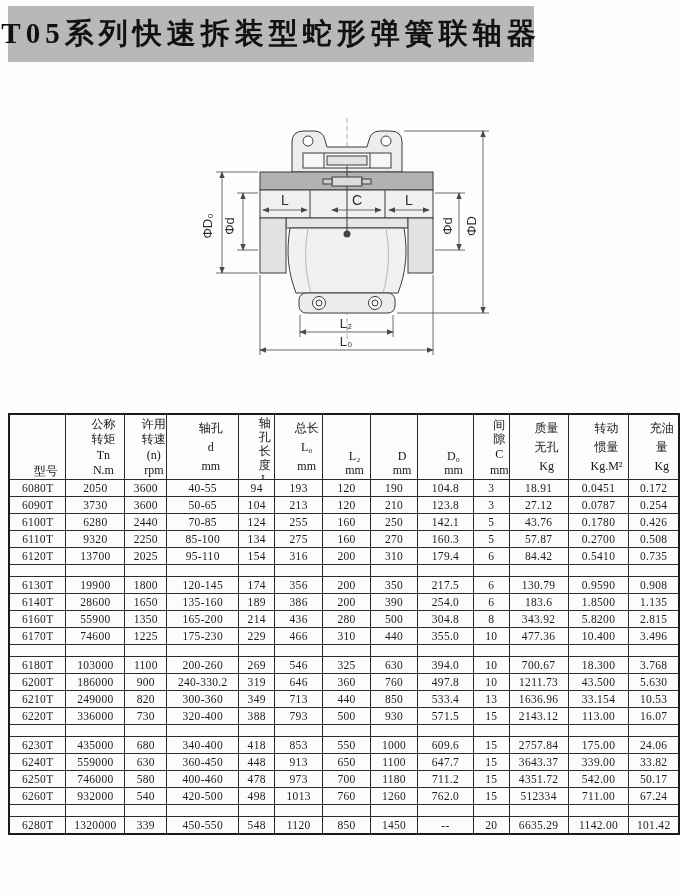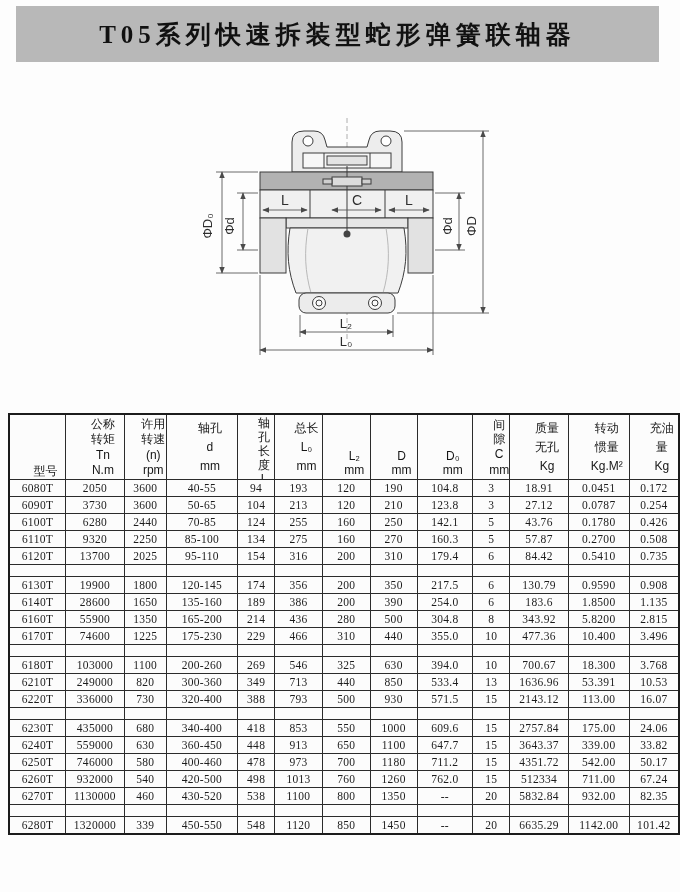--- a/index.html
+++ b/index.html
@@ -1,27 +1,27 @@
 <!DOCTYPE html>
 <html><head>
 <meta charset="utf-8">
 <style>
   html,body{margin:0;padding:0;background:#ffffff;}
   .page{position:relative;width:680px;height:892px;background:#fdfdfd;overflow:hidden;
         font-family:"Liberation Sans",sans-serif;}
-  .title-banner{position:absolute;left:16px;top:6px;width:643px;height:56px;background:#b8b8b8;
+  .title-banner{position:absolute;left:8px;top:6px;width:526px;height:56px;background:#b8b8b8;
         color:#111;display:flex;align-items:center;justify-content:center;
         font-family:"Liberation Serif","DejaVu Serif",serif;font-weight:bold;
-        font-size:25px;letter-spacing:5px;white-space:nowrap;}
+        font-size:29px;letter-spacing:5px;white-space:nowrap;}
   .drawing{position:absolute;left:166px;top:92px;width:348px;height:300px;}
   table.spec{position:absolute;left:8px;top:413px;border-collapse:collapse;table-layout:fixed;
         border:2px solid #1c1c1c;background:#fcfcfc;
         font-family:"Liberation Serif","DejaVu Serif",serif;color:#1c1c1c;}
   table.spec th,table.spec td{border:1px solid #2b2b2b;padding:0;text-align:center;overflow:hidden;}
-  table.spec thead th{height:64px;font-family:Liberation Sans, sans-serif;
+  table.spec thead th{height:64px;font-family:Liberation Serif, serif;
         font-size:12px;font-weight:normal;color:#161616;padding-left:16px;}
   .hwrap{display:flex;flex-direction:column;align-items:center;height:62px;line-height:14px;}
   .hwrap.vc{justify-content:flex-end;}
   .hwrap.vb{justify-content:flex-end;padding-bottom:2px;}
   .hwrap.ve{justify-content:space-evenly;}
   table.spec tbody td{height:16px;line-height:16px;font-size:11.5px;letter-spacing:0.3px;}
   table.spec tbody tr.sep td{height:11px;line-height:11px;}
   svg text{font-family:"Liberation Sans","DejaVu Sans",sans-serif;}
 </style>
 </head>
@@ -393,32 +393,47 @@
           <td>546</td>
           <td>325</td>
           <td>630</td>
           <td>394.0</td>
           <td>10</td>
           <td>700.67</td>
           <td>18.300</td>
           <td>3.768</td>
         </tr>
         <tr>
+          <td>6200T</td>
+          <td>186000</td>
+          <td>900</td>
+          <td>240-330.2</td>
+          <td>319</td>
+          <td>646</td>
+          <td>360</td>
+          <td>760</td>
+          <td>497.8</td>
+          <td>10</td>
+          <td>1211.73</td>
+          <td>43.500</td>
+          <td>5.630</td>
+        </tr>
+        <tr>
           <td>6210T</td>
           <td>249000</td>
           <td>820</td>
           <td>300-360</td>
           <td>349</td>
           <td>713</td>
           <td>440</td>
           <td>850</td>
           <td>533.4</td>
           <td>13</td>
           <td>1636.96</td>
-          <td>53.391</td>
+          <td>33.154</td>
           <td>10.53</td>
         </tr>
         <tr>
           <td>6220T</td>
           <td>336000</td>
           <td>730</td>
           <td>320-400</td>
           <td>388</td>
           <td>793</td>
           <td>500</td>
@@ -497,35 +512,20 @@
           <td>498</td>
           <td>1013</td>
           <td>760</td>
           <td>1260</td>
           <td>762.0</td>
           <td>15</td>
           <td>512334</td>
           <td>711.00</td>
           <td>67.24</td>
         </tr>
-        <tr>
-          <td>6270T</td>
-          <td>1130000</td>
-          <td>460</td>
-          <td>430-520</td>
-          <td>538</td>
-          <td>1100</td>
-          <td>800</td>
-          <td>1350</td>
-          <td>--</td>
-          <td>20</td>
-          <td>5832.84</td>
-          <td>932.00</td>
-          <td>82.35</td>
-        </tr>
         <tr class="sep">
           <td></td>
           <td></td>
           <td></td>
           <td></td>
           <td></td>
           <td></td>
           <td></td>
           <td></td>
           <td></td>

